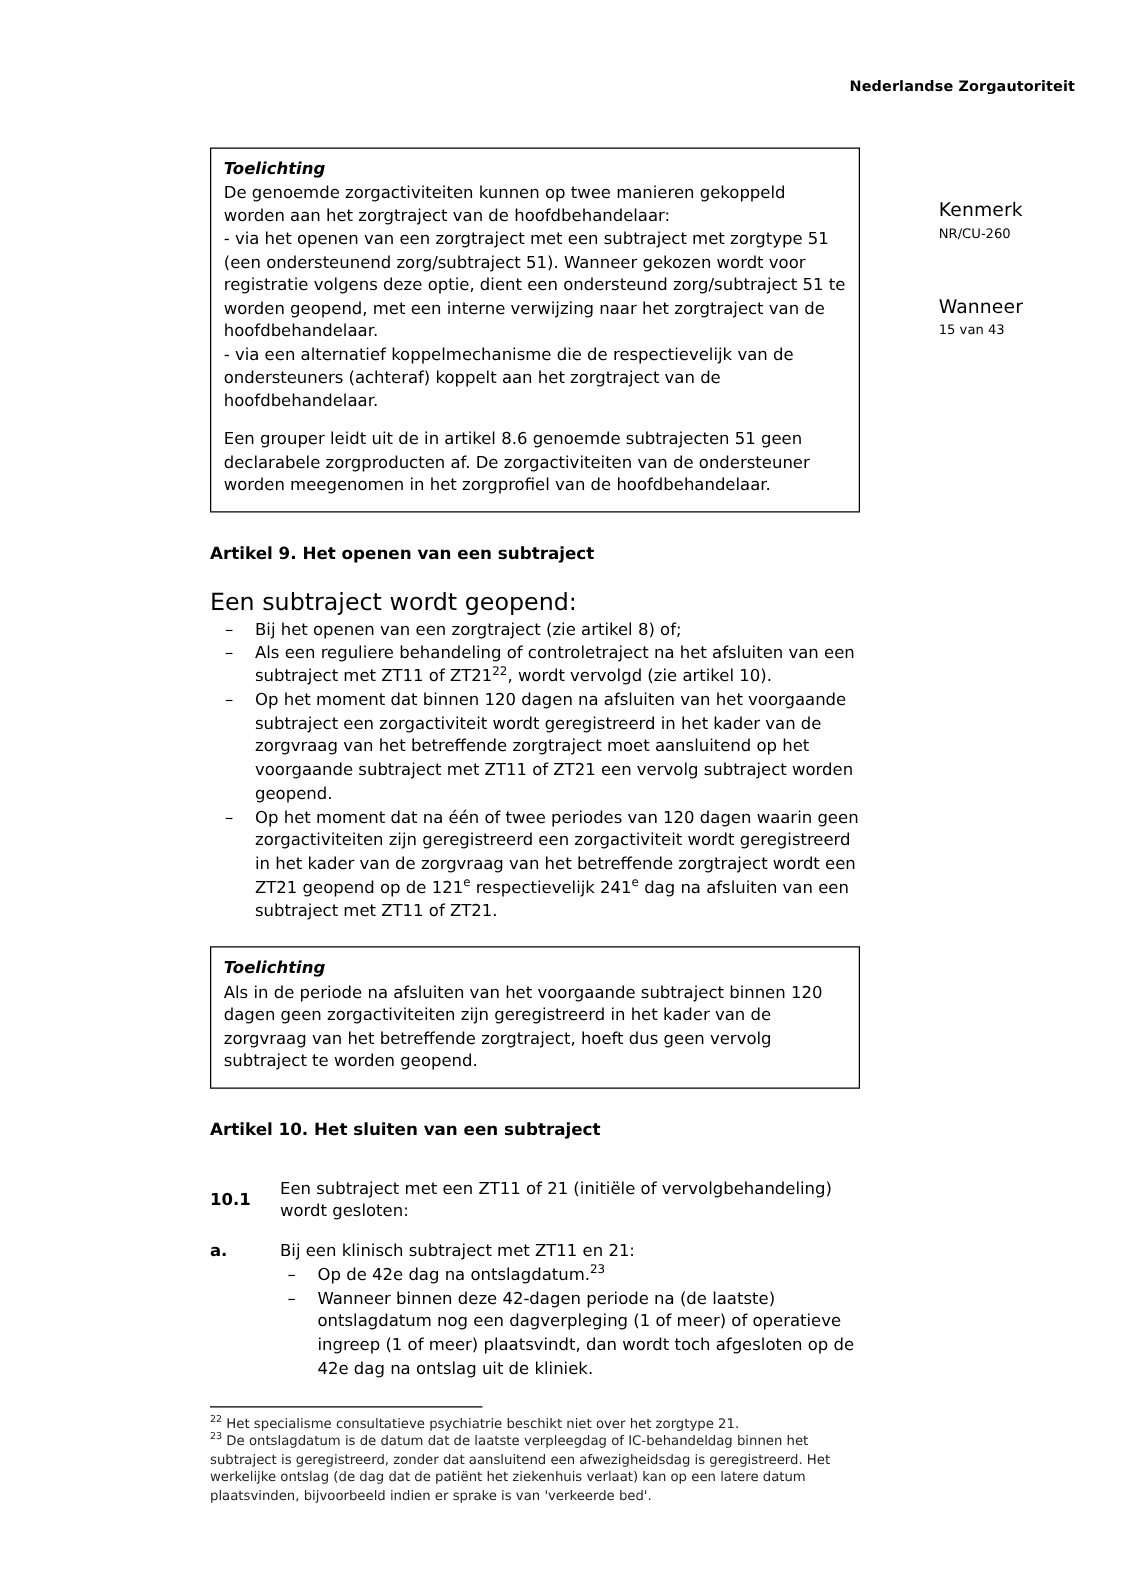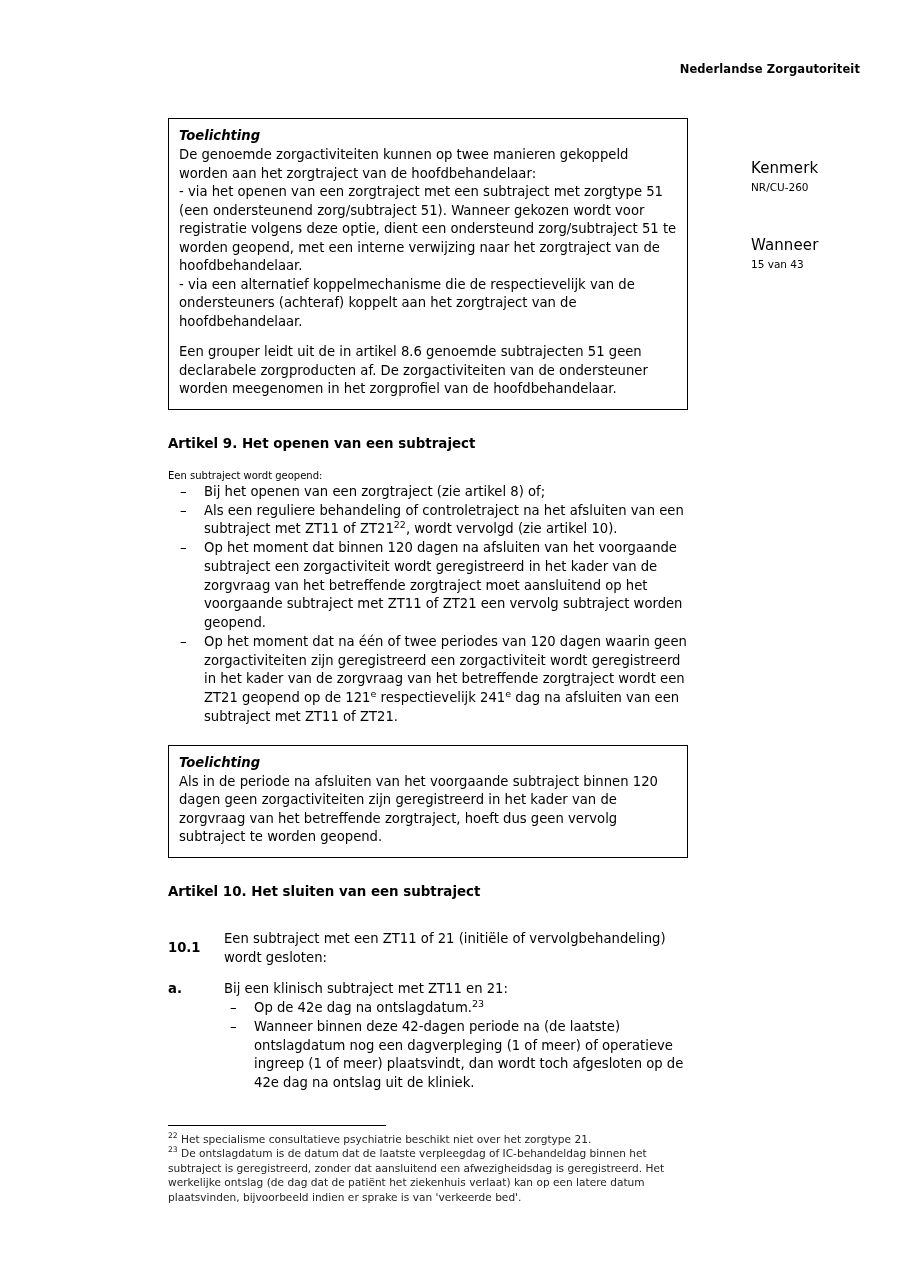--- a/index.html
+++ b/index.html
@@ -72,21 +72,21 @@
   }
   .box p.spaced {
     margin-top: 12px;
   }
   .art-heading {
     font-weight: bold;
     font-size: 13.4px;
     margin: 0;
   }
   .intro {
-    font-size: 10px;
+    font-size: 19px;
     line-height: 1.42;
     margin: 0;
   }
   ul.dash {
     list-style: none;
     margin: 0;
     padding: 0;
   }
   ul.dash > li {
     position: relative;

